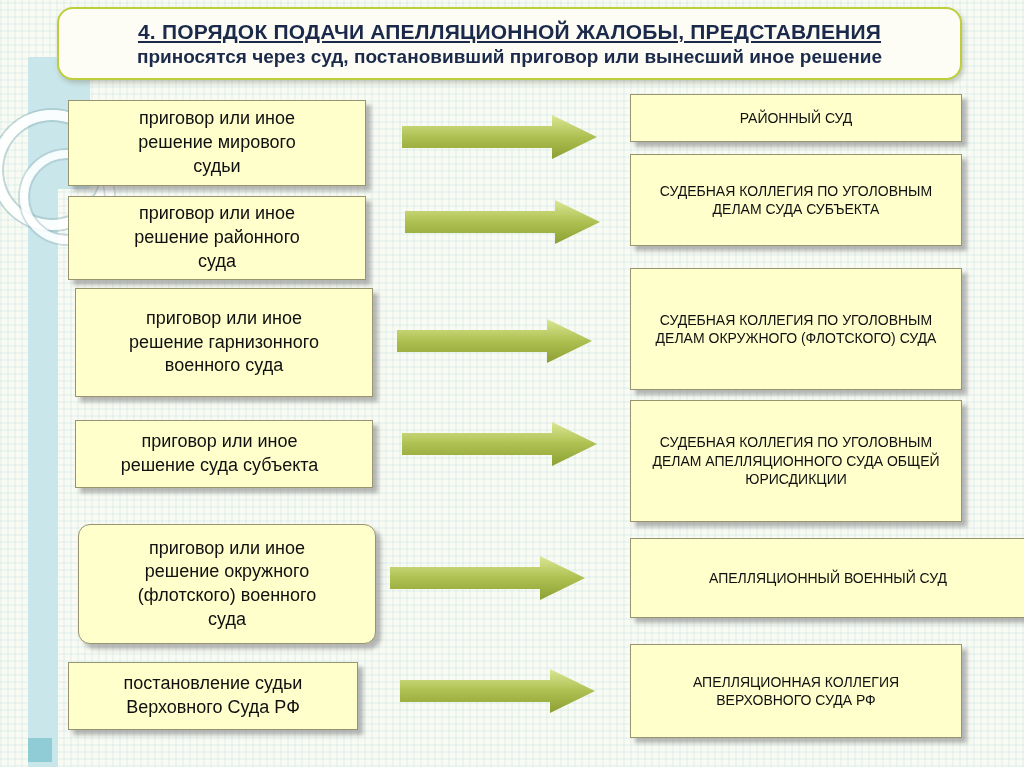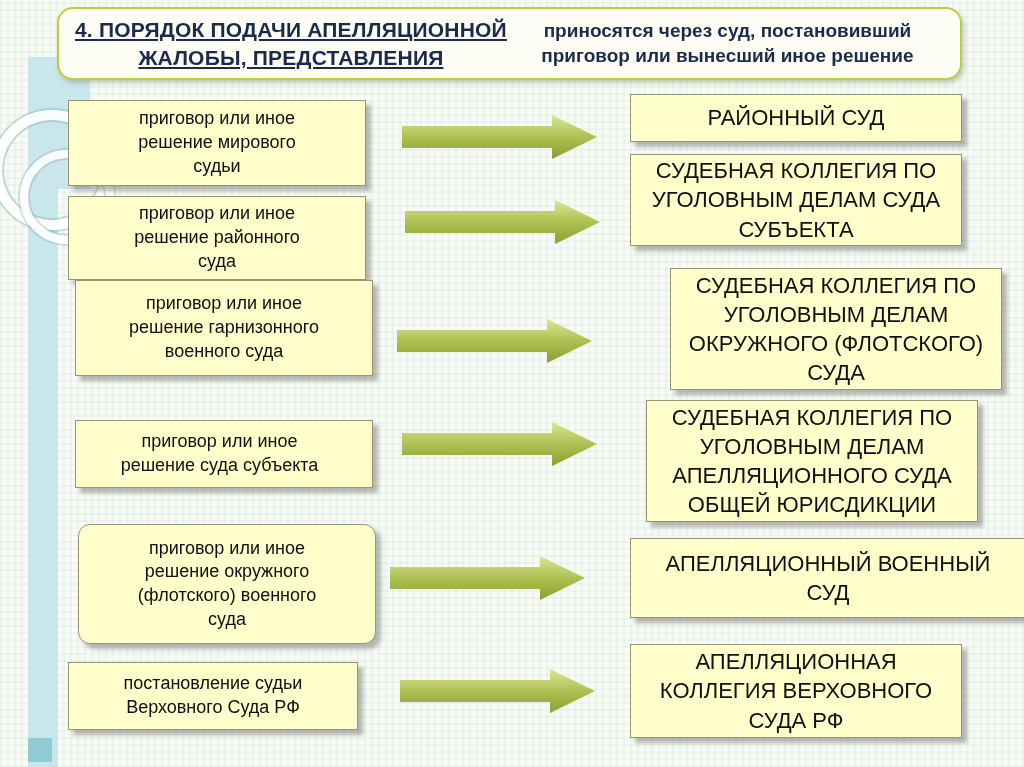--- a/index.html
+++ b/index.html
@@ -29,52 +29,52 @@
   .corner-square{position:absolute;left:28px;top:738px;width:24px;height:24px;background:#8fccd6;}
 
   
   .title-box{
     position:absolute;left:57px;top:7px;width:905px;height:73px;
     box-sizing:border-box;
     background:#fdfdf6;
     border:2px solid var(--title-border,#bccf3a);
     border-radius:16px;
     box-shadow:2px 3px 5px rgba(130,140,120,0.45);
-    display:flex;flex-direction:row;justify-content:center;align-items:center;
+    display:flex;flex-direction:column;justify-content:center;align-items:center;
     text-align:center;
     color:var(--title-text,#1b2a4a);
     padding:2px 14px;
   }
   .title-line1{font-size:21px;font-weight:bold;text-decoration:underline;letter-spacing:0.2px;line-height:1.3;}
   .title-line2{font-size:19px;font-weight:bold;line-height:1.3;}
 
   
   .ybox{
     position:absolute;box-sizing:border-box;
     background:var(--box-fill,#ffffcc);
     border:1px solid var(--box-border,#97946f);
     box-shadow:5px 5px 4px rgba(125,125,125,0.55);
     display:flex;align-items:center;justify-content:center;
     text-align:center;color:#101010;
     line-height:1.32;
   }
   .lbox{font-size:18px;padding:4px 44px;}
-  .rbox{font-size:22px;padding:4px 16px;}
+  .rbox{font-size:14px;padding:4px 16px;}
 
   .lb1{left:68px;top:100px;width:298px;height:86px;}
   .lb2{left:68px;top:196px;width:298px;height:84px;}
-  .lb3{left:75px;top:280px;width:298px;height:96px;}
+  .lb3{left:75px;top:288px;width:298px;height:109px;}
   .lb4{left:75px;top:420px;width:298px;height:68px;padding-left:35px;}
   .lb5{left:78px;top:524px;width:298px;height:120px;border-radius:12px;}
   .lb6{left:68px;top:662px;width:290px;height:68px;}
 
   .rb1{left:630px;top:94px;width:332px;height:48px;}
   .rb2{left:630px;top:154px;width:332px;height:92px;text-align:center;}
-  .rb3{left:630px;top:268px;width:332px;height:122px;margin-left:40px;}
-  .rb4{left:630px;top:400px;width:332px;height:122px;margin-left:16px;}
+  .rb3{left:630px;top:268px;width:332px;height:122px;}
+  .rb4{left:630px;top:400px;width:332px;height:122px;}
   .rb5{left:630px;top:538px;width:396px;height:80px;}
   .rb6{left:630px;top:644px;width:332px;height:94px;}
 
   
   .arrow{position:absolute;width:200px;height:50px;}
   .ar1{left:400px;top:112px;}
   .ar2{left:403px;top:197px;}
   .ar3{left:395px;top:316px;}
   .ar4{left:400px;top:419px;}
   .ar5{left:388px;top:553px;}

